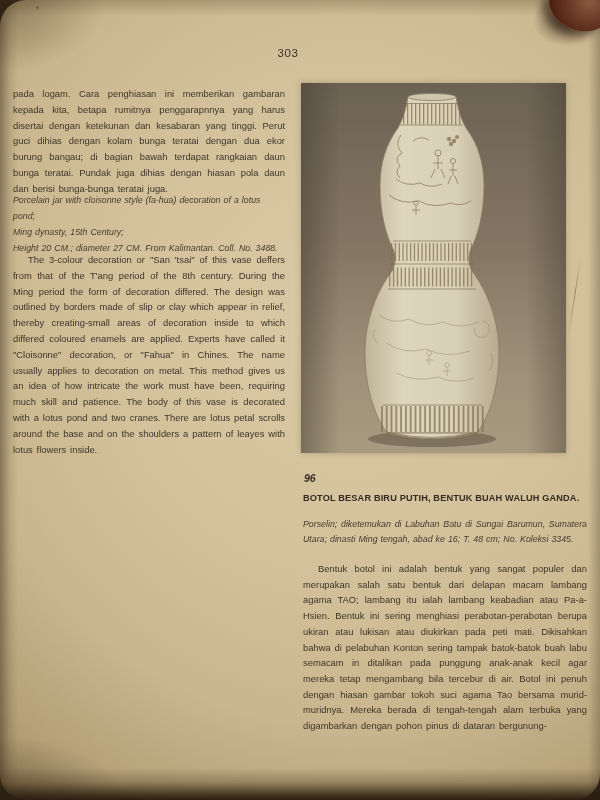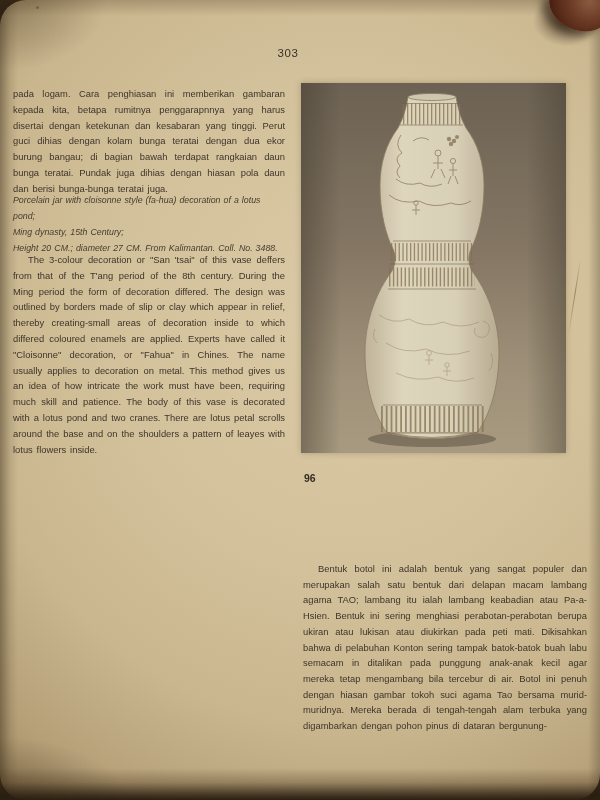--- a/index.html
+++ b/index.html
@@ -42,21 +42,21 @@
 
   .txt{position:absolute;color:#3e352a;text-align:justify;}
   .col-l{left:13px;width:272px;}
   .col-r{left:303px;width:284px;}
   .body-p{font-size:9.4px;line-height:15.8px;word-spacing:1.2px;}
   .indent{text-indent:15px;}
   .cap{font-style:italic;font-size:8.8px;line-height:15.9px;color:#463c2e;word-spacing:.6px;}
   .p1{top:86px;}
   .cap1{top:193px;text-align:left;}
   .p2{top:252px;}
-  .itemnum{position:absolute;left:304px;top:472px;font-size:10.5px;font-weight:bold;color:#352d23;}
+  .itemnum{position:absolute;left:304px;top:472px;font-size:10.5px;font-weight:bold;color:#352d23;font-style:italic;}
   .heading{position:absolute;left:303px;top:493px;width:284px;font-size:9.2px;font-weight:bold;
     letter-spacing:.15px;color:#352d23;}
   .cap2{top:517px;line-height:15.2px;}
   .p3{top:561px;line-height:15.7px;}
 
   .photo{position:absolute;left:301px;top:83px;width:265px;height:370px;
     box-shadow:0 0 6px rgba(60,44,24,.25);}
   .photo svg{display:block;}
 </style>
 </head>
@@ -152,21 +152,23 @@
         <circle cx="146" cy="282" r="2.2"></circle>
           <path d="M146,284 l0,9 M142,288 l8,0"></path>
         <path d="M182,238 q8,2 6,10 q-2,8 -10,6 q-6,-2 -4,-9"></path>
         <path d="M74,246 q-4,8 2,14 M190,270 q4,10 -2,18"></path>
       </g>
     </svg>
   </div>
 
   <div class="itemnum">96</div>
 
+  <div class="heading">BOTOL BESAR BIRU PUTIH, BENTUK BUAH WALUH GANDA.</div>
 
+  <div class="txt col-r cap cap2">Porselin; diketemukan di Labuhan Batu di Sungai Barumun, Sumatera Utara; dinasti Ming tengah, abad ke 16; T. 48 cm; No. Koleksi 3345.</div>
 
   <div class="txt col-r body-p indent p3">Bentuk botol ini adalah bentuk yang sangat populer dan merupakan salah satu bentuk dari delapan macam lambang agama TAO; lambang itu ialah lambang keabadian atau Pa-a-Hsien. Bentuk ini sering menghiasi perabotan-perabotan berupa ukiran atau lukisan atau diukirkan pada peti mati. Dikisahkan bahwa di pelabuhan Konton sering tampak batok-batok buah labu semacam in ditalikan pada punggung anak-anak kecil agar mereka tetap mengambang bila tercebur di air. Botol ini penuh dengan hiasan gambar tokoh suci agama Tao bersama murid-muridnya. Mereka berada di tengah-tengah alam terbuka yang digambarkan dengan pohon pinus di dataran bergunung-</div>
 
   <div class="shade-top"></div>
   <div class="shade-left"></div>
   <div class="shade-right"></div>
   <div class="corner-tl"></div>
   <div class="corner-bl"></div>
   <div class="shade-bottom"></div>
   <div class="crease"></div>

